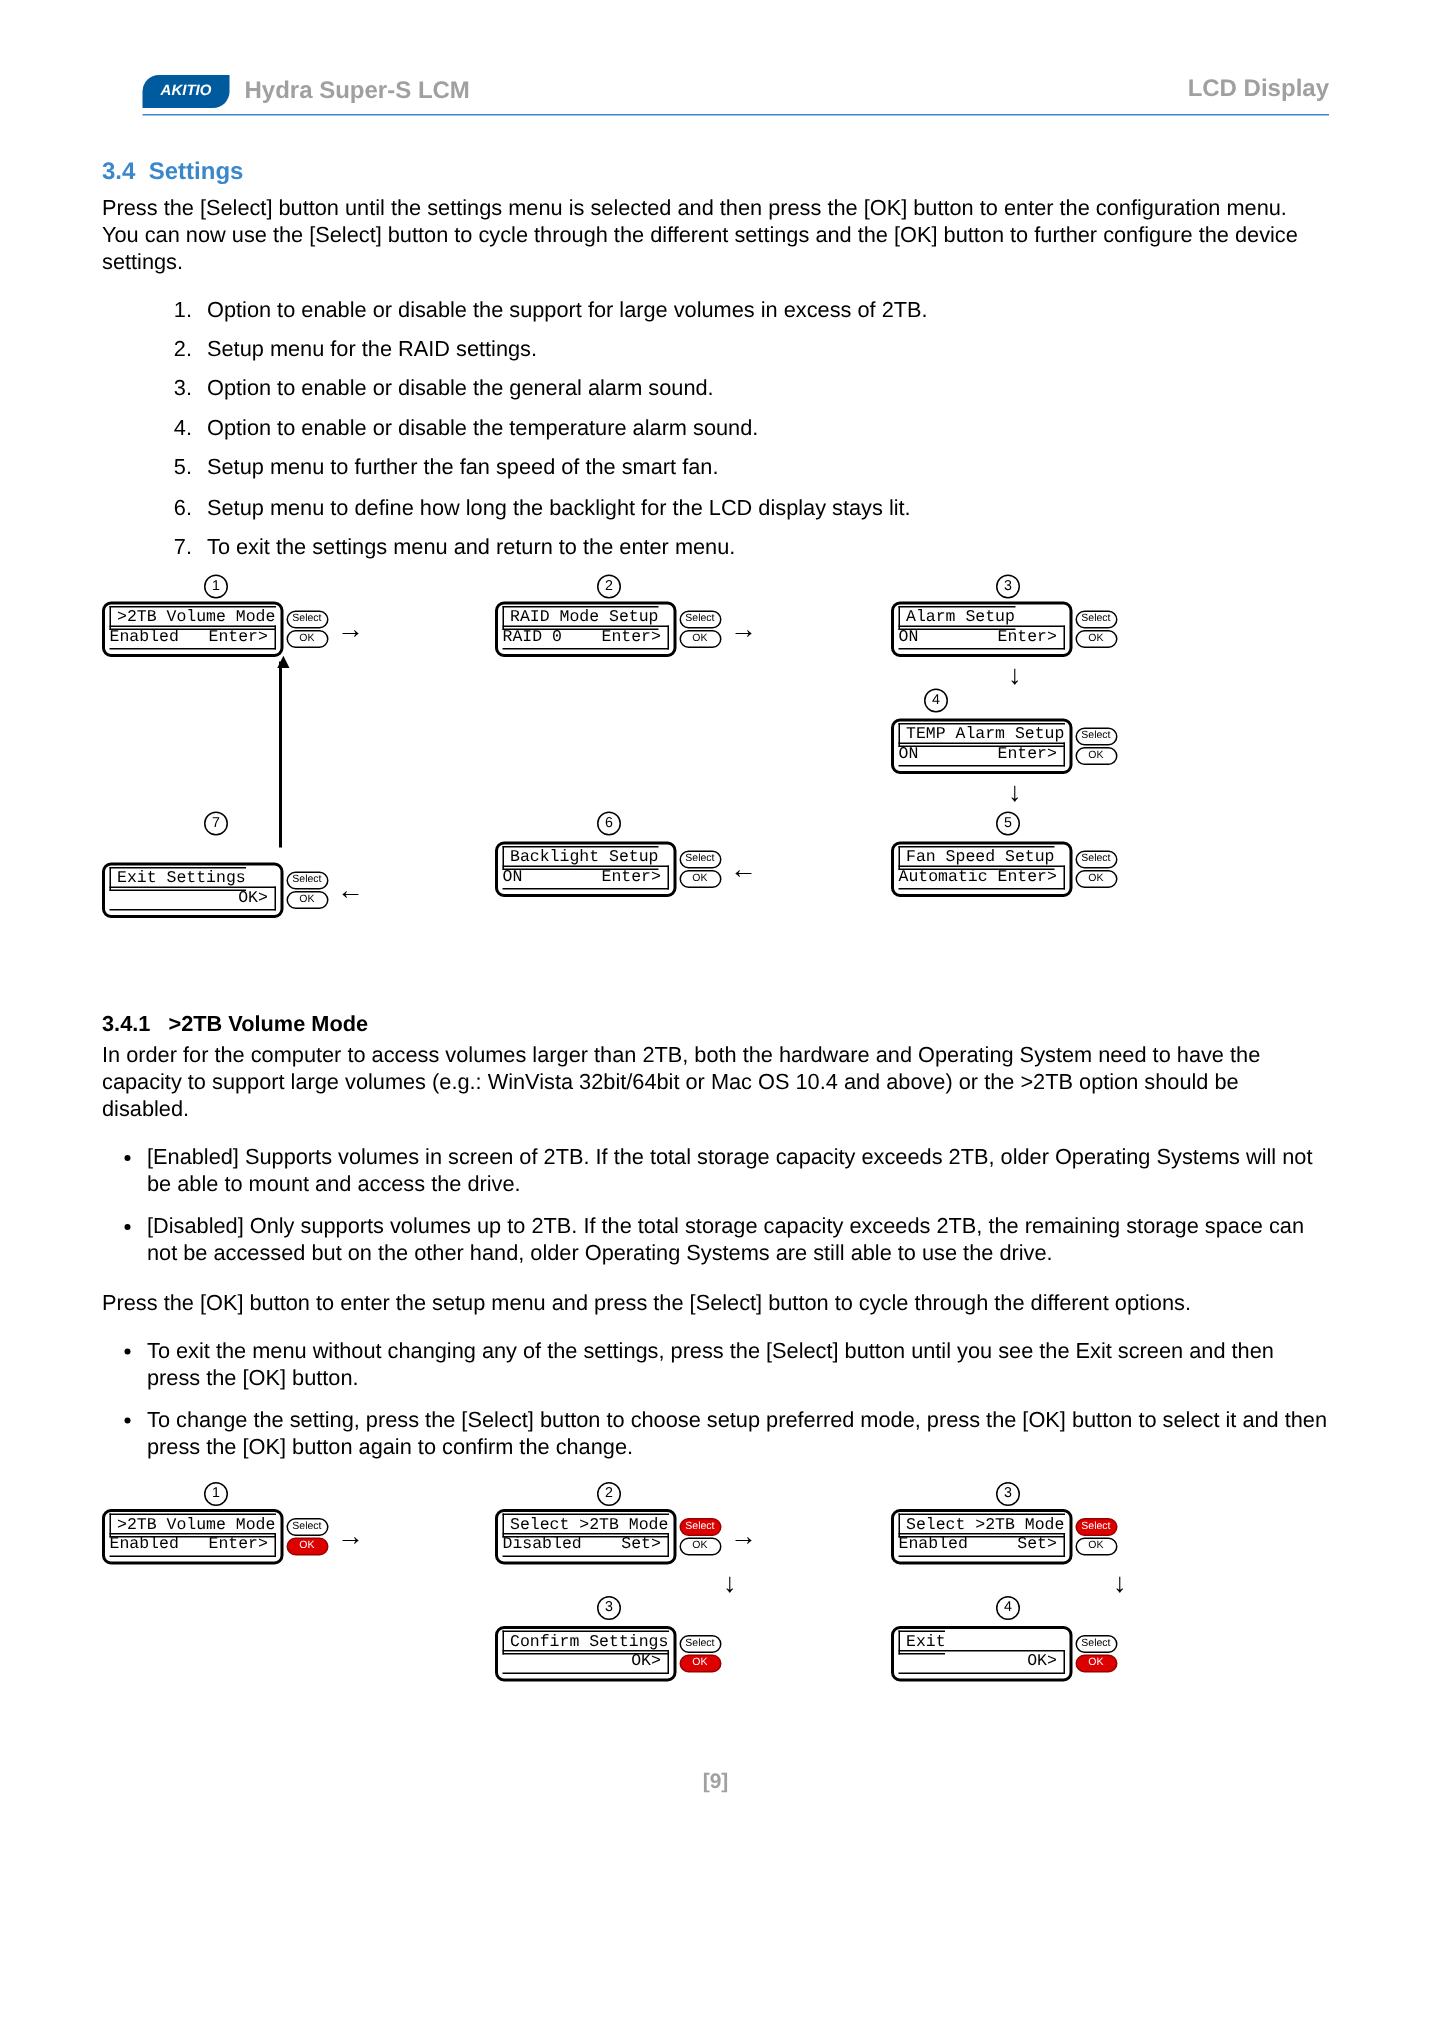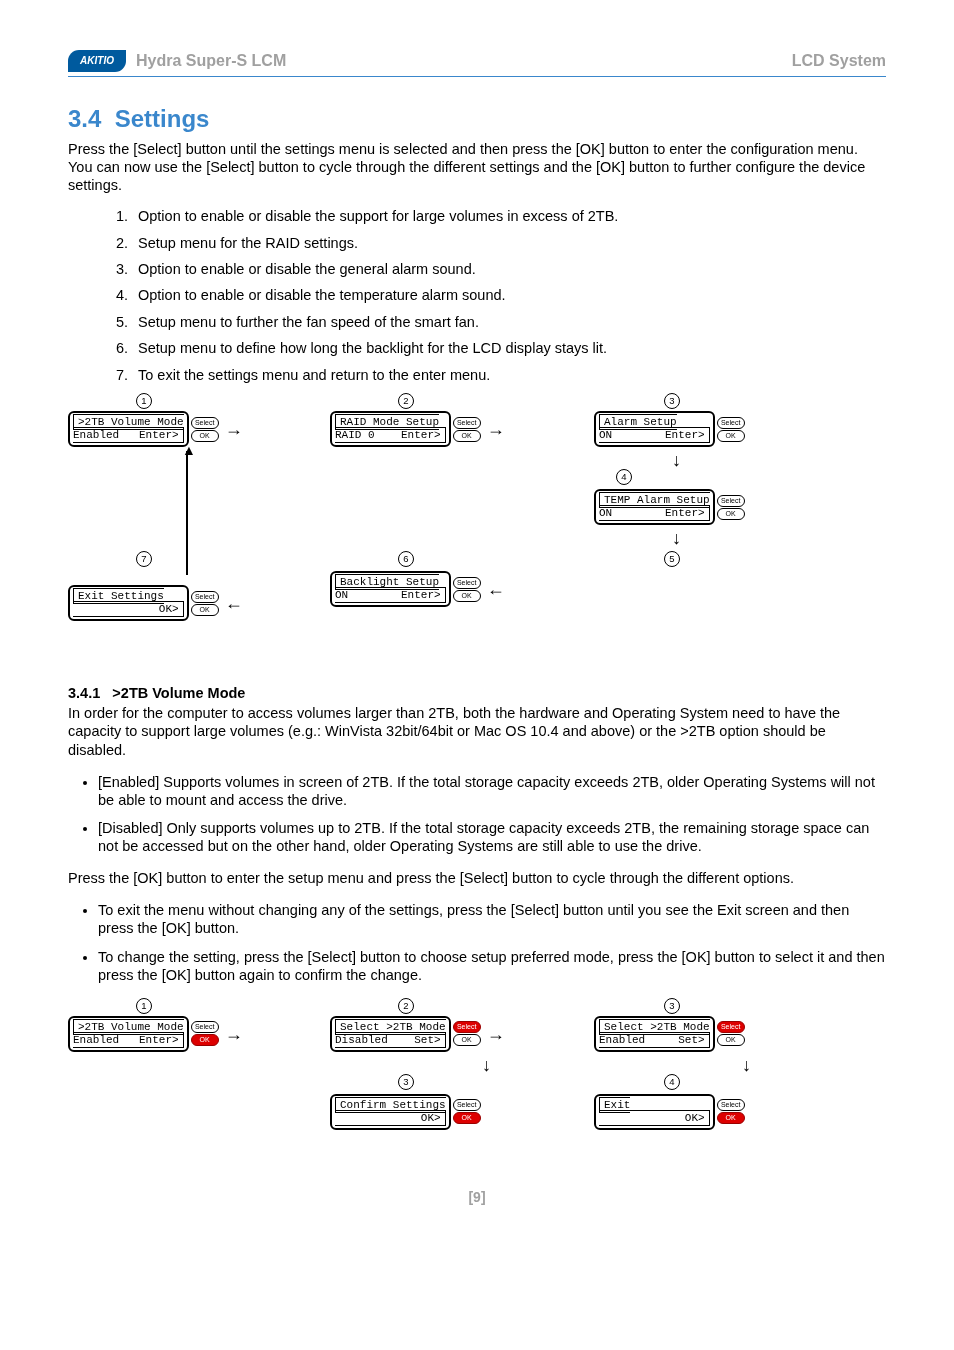--- a/index.html
+++ b/index.html
@@ -7,24 +7,25 @@
     font-size: 14.5px;
     line-height: 1.2;
     color: #000;
     margin: 0;
     padding: 50px 68px 30px 68px;
     width: 818px;
   }
   .header {
     display: flex;
     justify-content: space-between;
-    align-items: center;
+    align-items: flex-start;
     border-bottom: 1px solid #3a87cc;
     padding-bottom: 4px;
     margin-bottom: 28px;
+    margin-left: 27px;
   }
   .logo-wrap {
     display: flex;
     align-items: center;
     gap: 10px;
   }
   .logo {
     width: 58px;
     height: 22px;
     background: #005a9e;
@@ -38,21 +39,21 @@
     font-style: italic;
     font-weight: bold;
   }
   .doc-title {
     color: #a0a0a0;
     font-weight: bold;
     font-size: 16px;
   }
   .section-title {
     color: #3a87cc;
-    font-size: 24px;
+    font-size: 16px;
     font-weight: bold;
     margin: 0 0 6px 0;
   }
   .para {
     margin: 0 0 14px 0;
     line-height: 1.25;
   }
   .numbered-list {
     list-style: decimal;
     padding-left: 64px;
@@ -151,21 +152,21 @@
   .abs { position:absolute; }
 </style>
 </head>
 <body>
 
 <div class="header">
   <div class="logo-wrap">
     <div class="logo">AKITIO</div>
     <span class="doc-title">Hydra Super-S LCM</span>
   </div>
-  <span class="doc-title">LCD System</span>
+  <span class="doc-title">LCD Display</span>
 </div>
 
 <p class="section-title">
   <span>3.4</span>&nbsp;&nbsp;<span>Settings</span>
 </p>
 <p class="para">Press the [Select] button until the settings menu is selected and then press the [OK] button to enter the configuration menu. You can now use the [Select] button to cycle through the different settings and the [OK] button to further configure the device settings.</p>
 
 <ol class="numbered-list">
   <li>Option to enable or disable the support for large volumes in excess of 2TB.</li>
   <li>Setup menu for the RAID settings.</li>
@@ -241,20 +242,28 @@
   </div>
   <div class="abs diag-cell" style="left:262px;top:178px">
     <span class="lcd"><span class="lcd-inner">Backlight Setup
 ON        Enter&gt;</span></span>
     <span class="btns">
         <span class="btn">Select</span>
         <span class="btn">OK</span>
       </span>
     <span class="arrow">←</span>
   </div>
+  <div class="abs diag-cell" style="left:526px;top:178px">
+    <span class="lcd"><span class="lcd-inner">Fan Speed Setup
+Automatic Enter&gt;</span></span>
+    <span class="btns">
+        <span class="btn">Select</span>
+        <span class="btn">OK</span>
+      </span>
+  </div>
 </div>
 
 <p class="subsection-title">
   <span>3.4.1</span>&nbsp;&nbsp;&nbsp;<span>&gt;2TB Volume Mode</span>
 </p>
 <p class="para">In order for the computer to access volumes larger than 2TB, both the hardware and Operating System need to have the capacity to support large volumes (e.g.: WinVista 32bit/64bit or Mac OS 10.4 and above) or the &gt;2TB option should be disabled.</p>
 
 <ul class="bulleted-list">
   <li>[Enabled] Supports volumes in screen of 2TB. If the total storage capacity exceeds 2TB, older Operating Systems will not be able to mount and access the drive.</li>
   <li>[Disabled] Only supports volumes up to 2TB. If the total storage capacity exceeds 2TB, the remaining storage space can not be accessed but on the other hand, older Operating Systems are still able to use the drive.</li>

